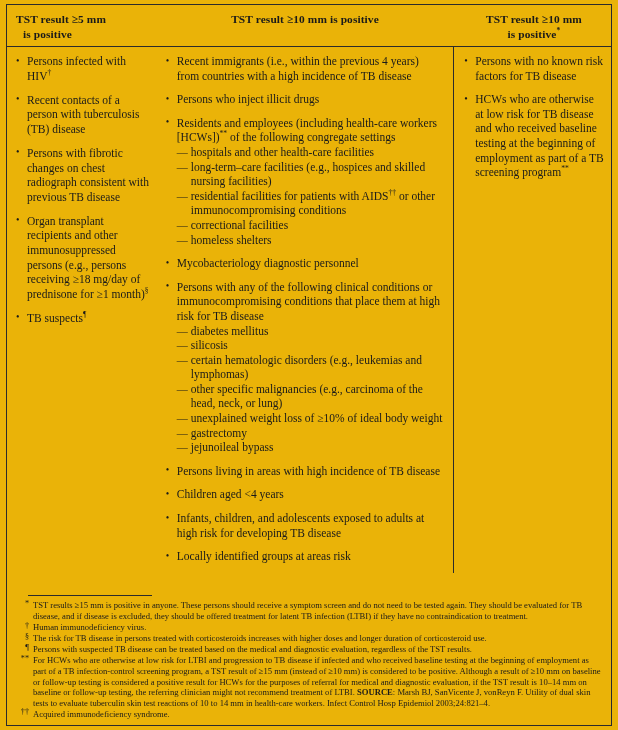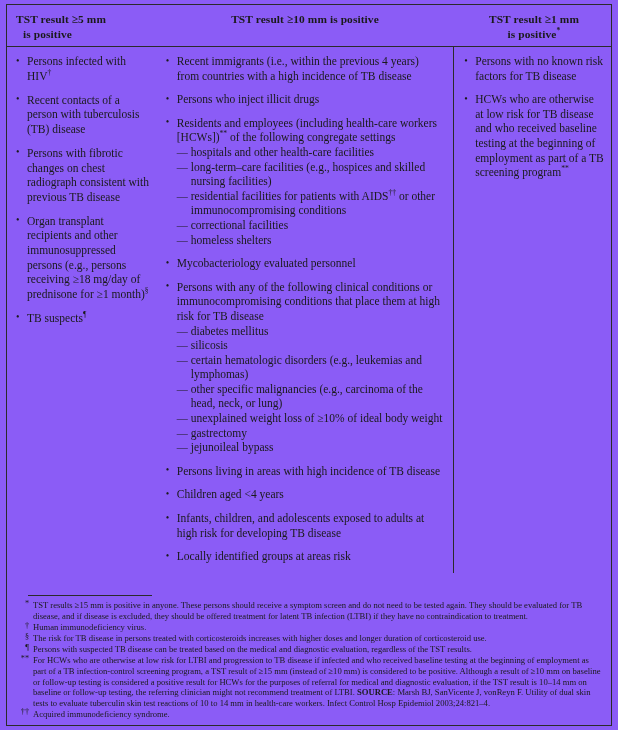--- a/index.html
+++ b/index.html
@@ -10,21 +10,21 @@
   body {
     font-family: "Liberation Serif", "DejaVu Serif", serif;
     color: #1a1a1a;
     -webkit-font-smoothing: antialiased;
   }
   .page {
     width: 618px;
     height: 730px;
     box-sizing: border-box;
     position: relative;
-    background: #8b5cf6;
+    background: #eab308;
     overflow: hidden;
   }
   
   .frame {
     position: absolute;
     left: 6px;
     top: 4px;
     width: 606px;
     height: 722px;
     box-sizing: border-box;
@@ -181,21 +181,21 @@
           <span class="ln2">is positive</span>
         </div>
       </div>
       <div class="col col2">
         <div class="hd center">
           <span>TST result ≥10 mm is positive</span>
         </div>
       </div>
       <div class="col col3">
         <div class="hd center">
-          <span>TST result ≥1 mm</span>
+          <span>TST result ≥10 mm</span>
           <span class="ln2"><span>is positive</span><sup>*</sup></span>
         </div>
       </div>
     </div>
 
     <div class="rule-head"></div>
 
     <div class="tbody">
       <div class="col col1">
         <ul class="blist" id="list-col0">
@@ -210,21 +210,21 @@
         <ul class="blist" id="list-col1">
             <li><span>Recent immigrants (i.e., within the previous 4 years) from countries with a high incidence of TB disease</span></li>
             <li><span>Persons who inject illicit drugs</span></li>
             <li><span>Residents and employees (including health-care workers [HCWs])</span><sup>**</sup><span> of the following congregate settings</span><ul class="dashlist sub">
                 <li>hospitals and other health-care facilities</li>
                 <li>long-term–care facilities (e.g., hospices and skilled nursing facilities)</li>
                 <li>residential facilities for patients with AIDS<sup>††</sup> or other immunocompromising conditions</li>
                 <li>correctional facilities</li>
                 <li>homeless shelters</li>
               </ul></li>
-            <li><span>Mycobacteriology evaluated personnel</span></li>
+            <li><span>Mycobacteriology diagnostic personnel</span></li>
             <li><span>Persons with any of the following clinical conditions or immunocompromising conditions that place them at high risk for TB disease</span><ul class="dashlist sub">
                 <li>diabetes mellitus</li>
                 <li>silicosis</li>
                 <li>certain hematologic disorders (e.g., leukemias and lymphomas)</li>
                 <li>other specific malignancies (e.g., carcinoma of the head, neck, or lung)</li>
                 <li>unexplained weight loss of ≥10% of ideal body weight</li>
                 <li>gastrectomy</li>
                 <li>jejunoileal bypass</li>
               </ul></li>
             <li><span>Persons living in areas with high incidence of TB disease</span></li>

